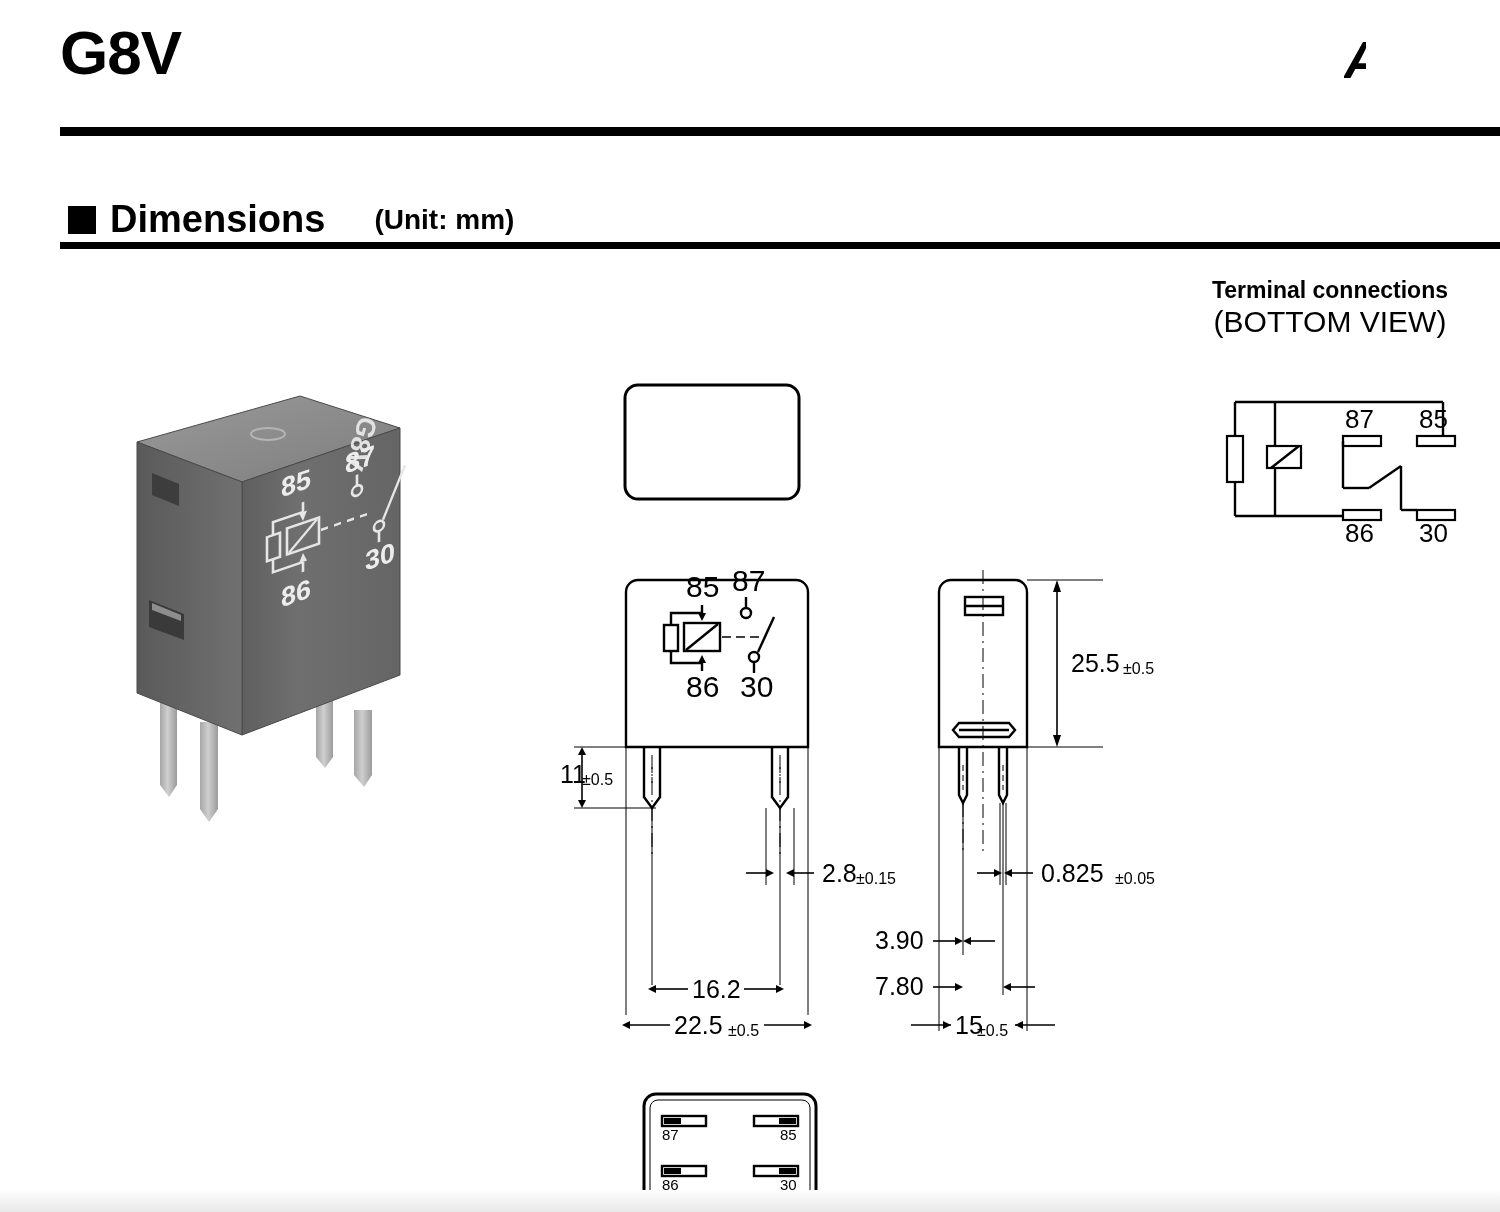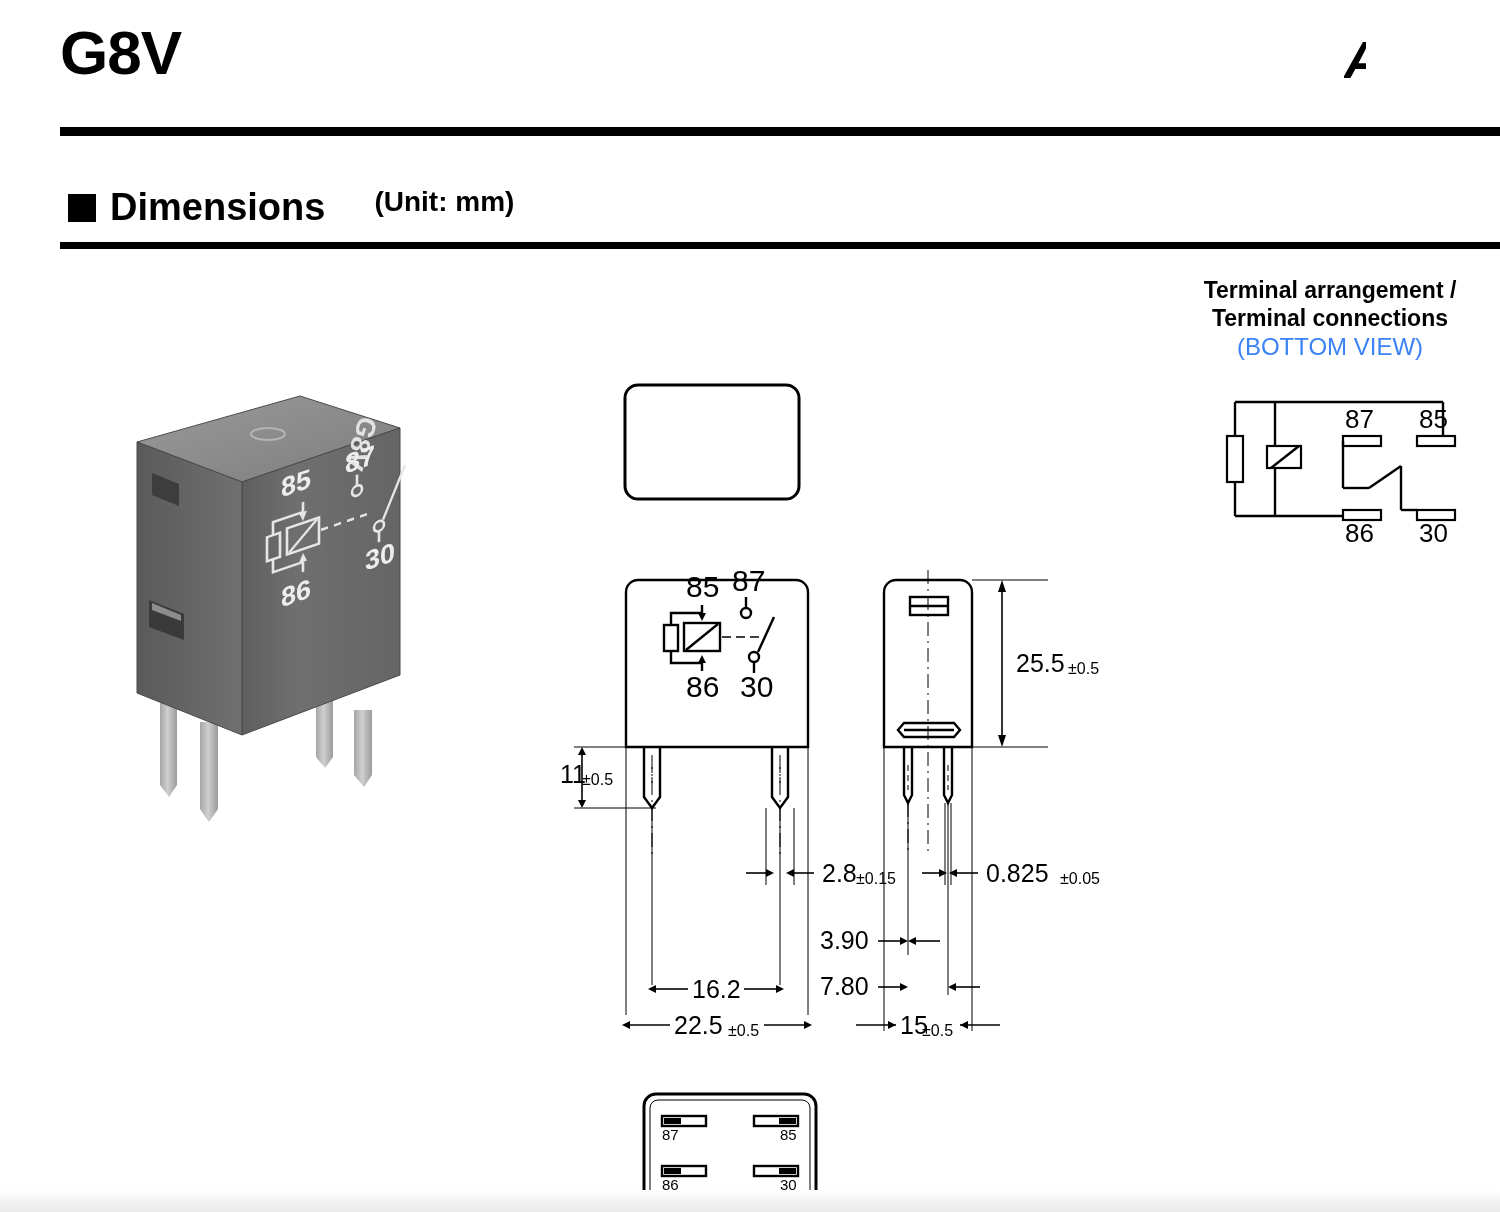--- a/index.html
+++ b/index.html
@@ -20,48 +20,48 @@
   .corner-letter {
     position: absolute; right: 0px; top: 34px;
     font-size: 52px; font-weight: bold; font-style: italic;
     color: #000; line-height: 1; overflow: hidden; width: 22px;
   }
   .rule-top {
     position: absolute; left: 60px; top: 127px;
     width: 1450px; height: 9px; background: #000;
   }
   .section-head {
-    position: absolute; left: 68px; top: 186px;
-    display: flex; align-items: flex-start; gap: 14px;
+    position: absolute; left: 68px; top: 198px;
+    display: flex; align-items: center; gap: 14px;
   }
   .sq-bullet { width: 28px; height: 28px; background: #000; display:inline-block; align-self:center;}
   .section-title { font-size: 38px; font-weight: bold; color:#000; }
   .section-unit { font-size: 28px; font-weight: bold; color:#000;margin-left:35px; }
   .rule-sub {
     position: absolute; left: 60px; top: 242px;
     width: 1450px; height: 7px; background: #000;
   }
   .bottom-band {
     position:absolute; left:0; bottom:0; width:1500px; height:22px;
     background: linear-gradient(#ffffff, #f1f1f1 55%, #e9e9e9);
   }
 
   
   .ta-block { position: absolute; left: 1170px; top: 276px; width: 320px; }
   .ta-line { text-align: center; font-size: 23px; font-weight: bold; color:#000; line-height: 1.22; }
-  .ta-sub  { text-align: center; font-size: 24px; font-weight: normal; color:#3b82f6; line-height: 1.22; }
+  .ta-sub  { text-align: center; font-size: 30px; font-weight: normal; color:#000000; line-height: 1.22; }
   .ta-svg  { position:absolute; left: 1215px; top: 388px; }
 
   
   .photo { position: absolute; left: 128px; top: 385px; }
 
   
   .dwg-top   { position: absolute; left: 622px; top: 382px; }
   .dwg-front { position: absolute; left: 560px; top: 555px; }
-  .dwg-side  { position: absolute; left: 812px; top: 555px; }
+  .dwg-side  { position: absolute; left: 867px; top: 555px; }
   .dwg-btm   { position: absolute; left: 640px; top: 1090px; }
 
   svg { display:block; }
   .ln1  { stroke:#000; stroke-width:1.6; fill:none; }
   .ln2  { stroke:#000; stroke-width:2.4; fill:none; }
   .ln3  { stroke:#000; stroke-width:3; fill:none; }
   .thin { stroke:#000; stroke-width:1; fill:none; }
   .dash { stroke:#000; stroke-width:1.6; fill:none; stroke-dasharray:9 5; }
   .cl   { stroke:#000; stroke-width:1; fill:none; stroke-dasharray:14 5 2 5; }
   .wht  { fill:#fff; stroke:#000; stroke-width:2.2; }
@@ -81,21 +81,20 @@
   <div class="rule-top"></div>
 
   <div class="section-head">
     <span class="sq-bullet"></span>
     <span class="section-title">Dimensions</span>
     <span class="section-unit">(Unit: mm)</span>
   </div>
   <div class="rule-sub"></div>
 
   <div class="ta-block">
-    <div class="ta-line">Terminal arrangement /</div>
     <div class="ta-line">Terminal connections</div>
     <div class="ta-sub">(BOTTOM VIEW)</div>
   </div>
 
   <div class="ta-svg">
     <svg width="260" height="160" viewBox="0 0 260 160">
 
       <path class="ln2" d="M20 14 H228"></path>
       <path class="ln2" d="M20 14 V128"></path>
       <path class="ln2" d="M60 14 V128"></path>

